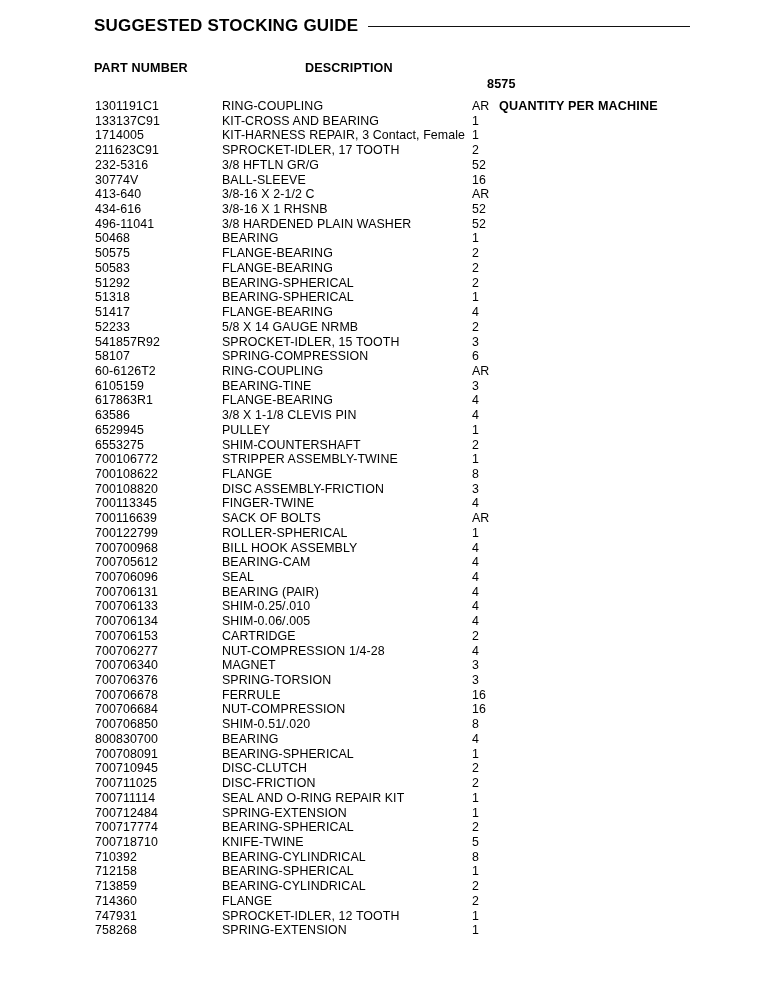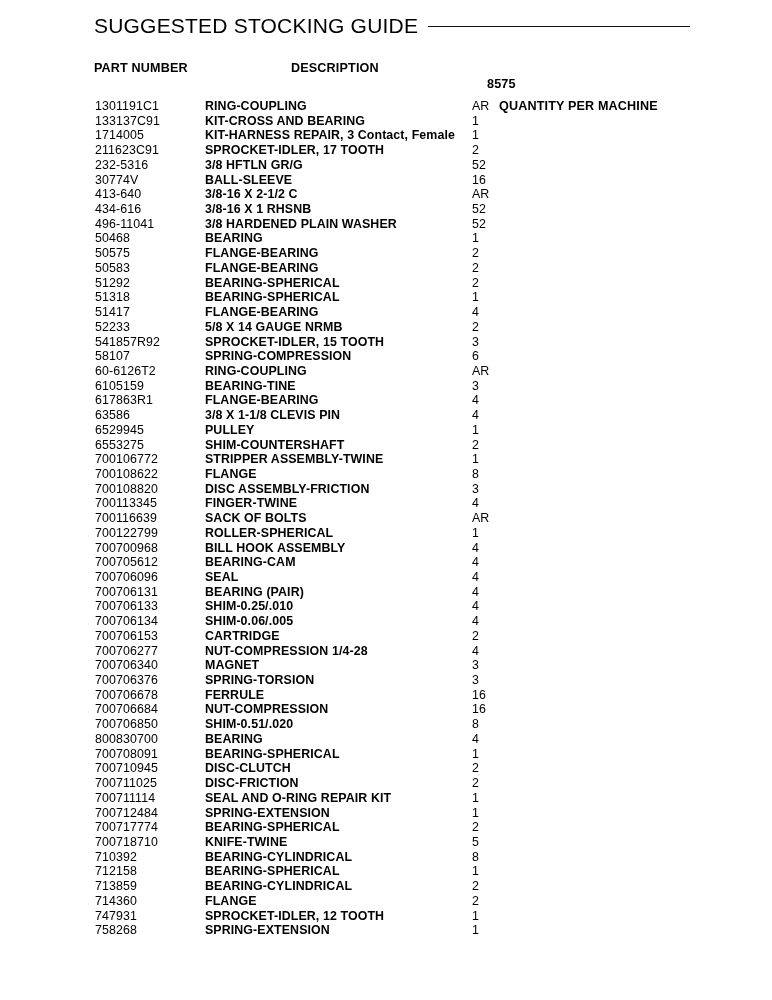--- a/index.html
+++ b/index.html
@@ -28,22 +28,22 @@
   .title-row {
     position: absolute;
     left: 94px;
     top: 14px;
     width: 596px;
     height: 22px;
     display: flex;
     align-items: center;
   }
   .doc-title {
-    font-size: 21px;
-    font-weight: normal;
+    font-size: 17px;
+    font-weight: bold;
     letter-spacing: 0.2px;
     white-space: nowrap;
     line-height: 1;
     font-family: "Liberation Sans", sans-serif;
   }
   .title-rule {
     flex: 1 1 auto;
     height: 0;
     margin-left: 10px;
     margin-top: 2px;
@@ -60,21 +60,21 @@
   }
   .hdr {
     position: absolute;
     font-size: 12.6px;
     font-weight: bold;
     letter-spacing: 0.15px;
     white-space: nowrap;
     line-height: 13px;
   }
   .hdr-part  { left: 94px;  top: 0; }
-  .hdr-desc  { left: 291px; top: 0; }
+  .hdr-desc  { left: 305px; top: 0; }
   .hdr-qty   { left: 499px; top: 6px; margin-top: 32px; }
   .hdr-model { left: 487px; top: 16px; }
 
   
   .table {
     position: absolute;
     left: 0;
     top: 99px;
     width: 772px;
   }
@@ -89,23 +89,22 @@
     line-height: 14.72px;
     white-space: nowrap;
     letter-spacing: 0.1px;
     top: 0;
   }
   .c-part {
     left: 95px;
     text-align: left;
   }
   .c-desc {
-    left: 205px;
+    left: 222px;
     text-align: right;
-    font-weight: bold;
   }
   .c-qty {
     left: 472px;
     width: 82px;
   }
 </style>
 </head>
 <body>
 
 <div class="page">

